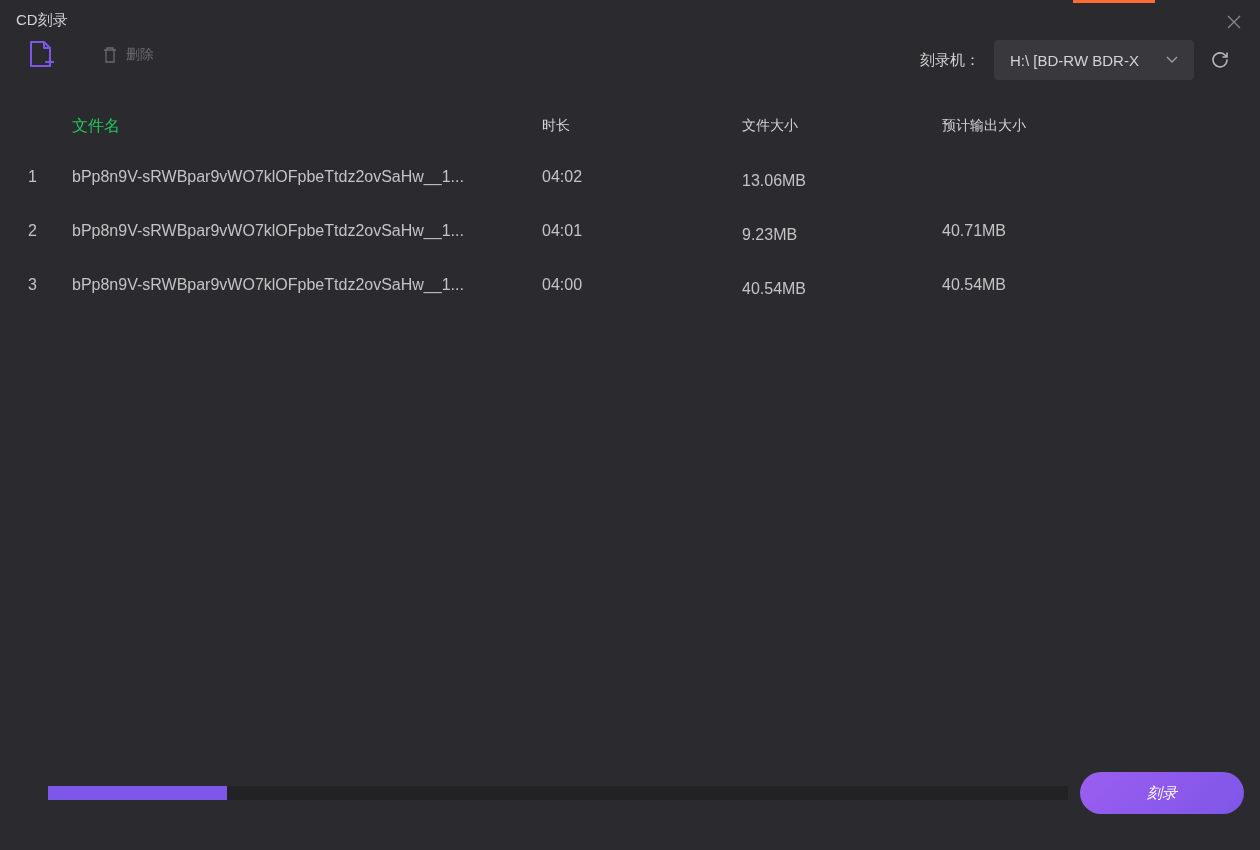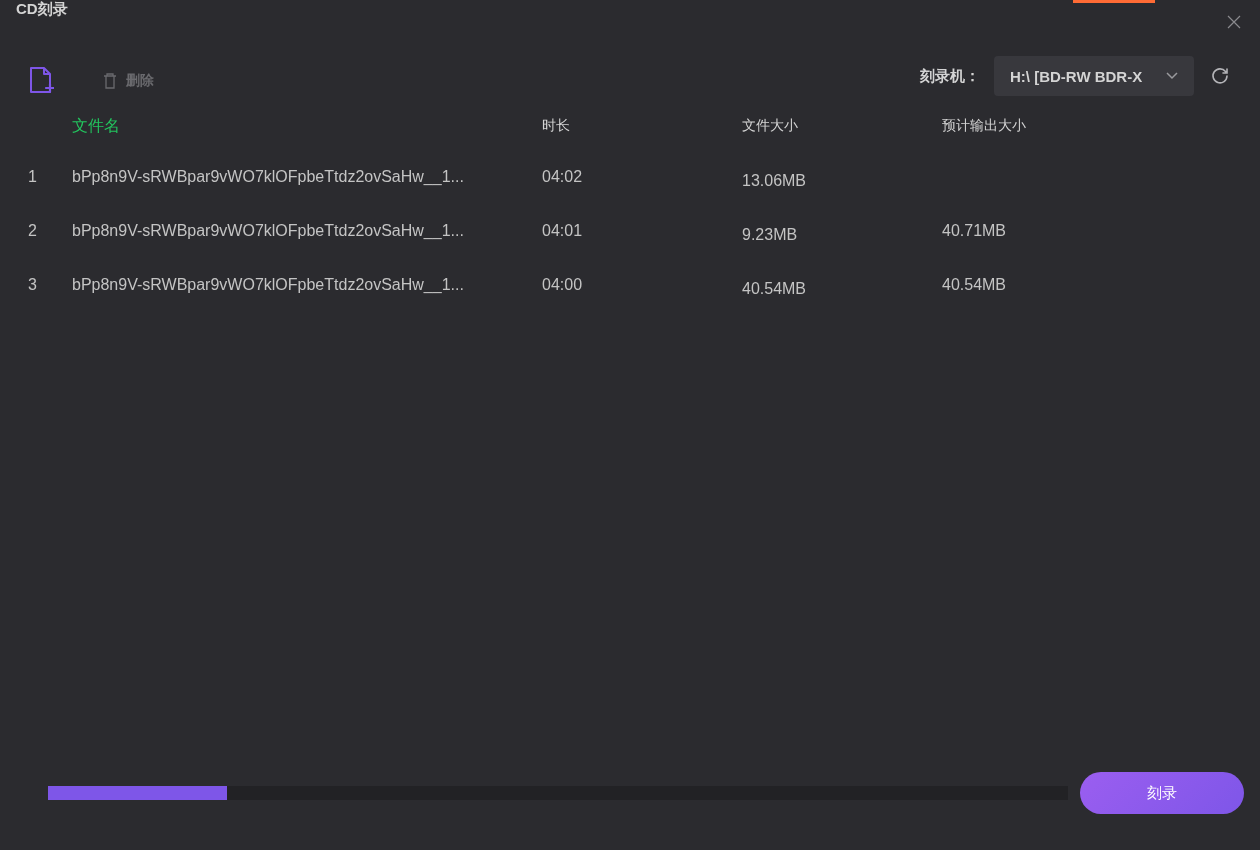--- a/index.html
+++ b/index.html
@@ -12,23 +12,23 @@
       height: 850px;
       background: #2b2b2f;
       font-family: "Microsoft YaHei", -apple-system, sans-serif;
       color: #cccccc;
       overflow: hidden;
       position: relative;
     }
     .titlebar {
       height: 40px;
       display: flex;
+      align-items: center;
       padding: 0 16px;
       position: relative;
-      font-weight: bold;
     }
     .titlebar-accent {
       position: absolute;
       top: 0;
       right: 105px;
       width: 82px;
       height: 3px;
       background: #ff6b35;
     }
     .title-text {
@@ -42,24 +42,23 @@
       width: 20px;
       height: 20px;
       cursor: pointer;
       display: flex;
       align-items: center;
       justify-content: center;
     }
     .toolbar {
       height: 56px;
       display: flex;
-      align-items: flex-end;
+      align-items: flex-start;
       padding: 0 28px 0 28px;
       gap: 24px;
-      font-weight: bold;
     }
     .toolbar-left {
       display: flex;
       align-items: center;
       gap: 48px;
       flex: 1;
     }
     .add-file-btn {
       cursor: pointer;
       display: flex;
@@ -171,20 +170,21 @@
       flex: 1;
     }
     .footer {
       position: absolute;
       bottom: 36px;
       left: 48px;
       right: 16px;
       display: flex;
       align-items: center;
       gap: 12px;
+      font-style: italic;
     }
     .progress-bar {
       flex: 1;
       height: 14px;
       background: #222225;
       position: relative;
       overflow: hidden;
     }
     .progress-fill {
       position: absolute;

